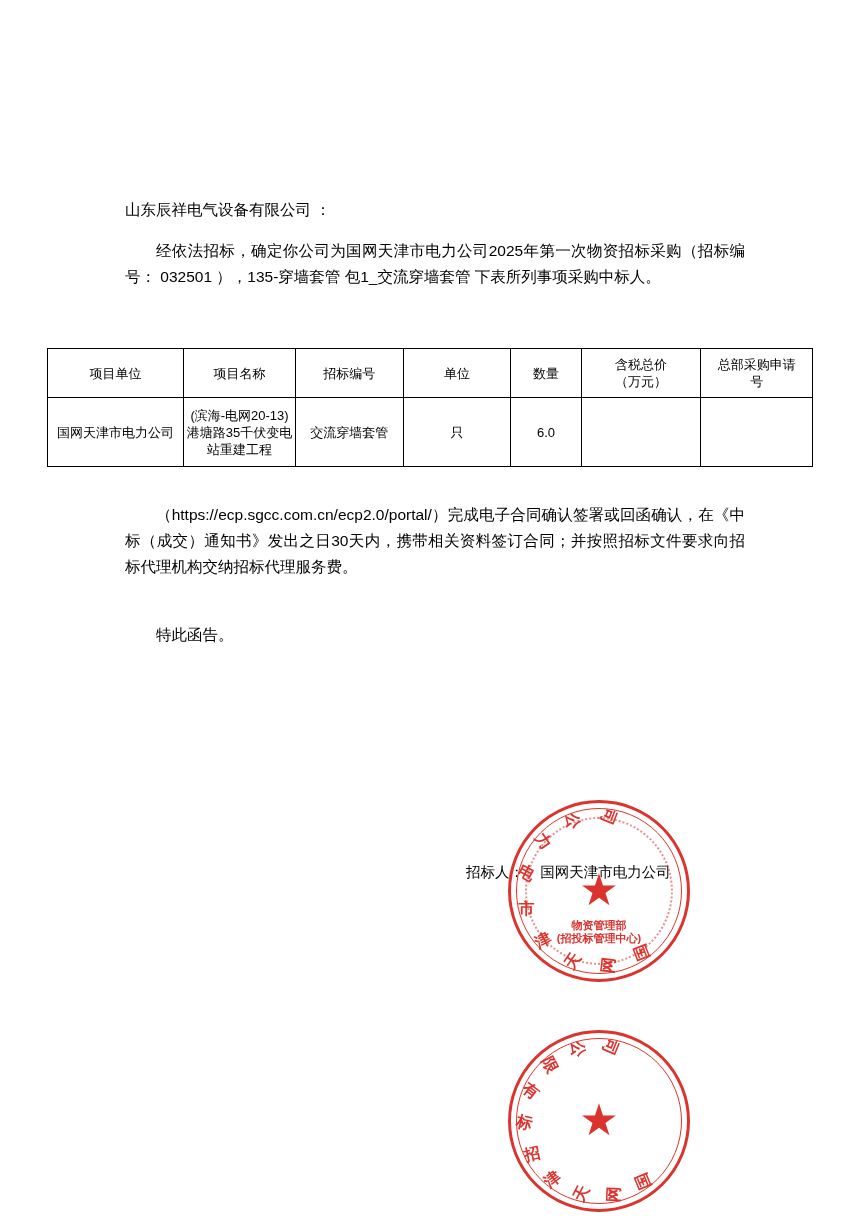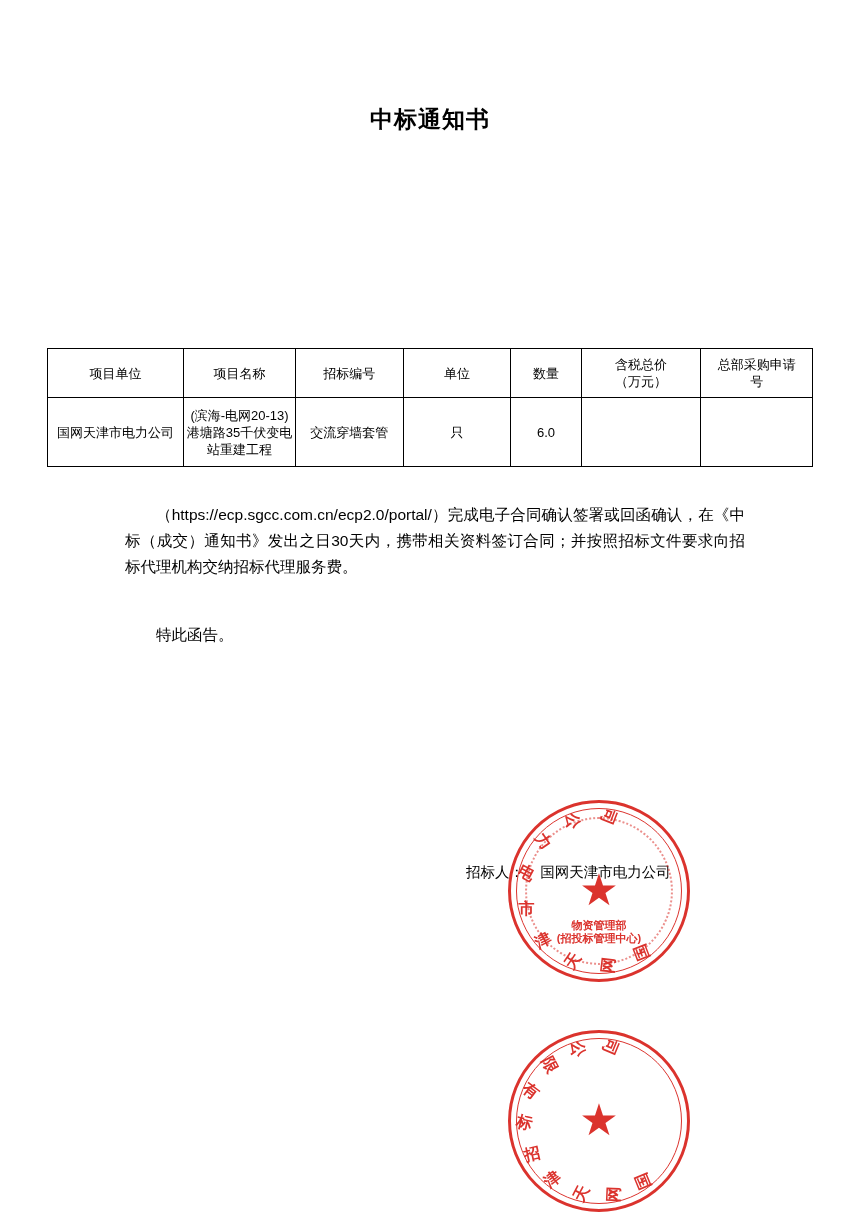--- a/index.html
+++ b/index.html
@@ -170,23 +170,24 @@
     border: 2px dotted #d8221c;
     border-radius: 50%;
     opacity: 0.55;
   }
 </style>
 </head>
 <body>
 
 <div class="page">
 
-  <div class="doc-title">中标通知书</div>
-
-
+
+  <div class="addressee">山东辰祥电气设备有限公司 ：</div>
+
+  <div class="body-para para-1">经依法招标，确定你公司为国网天津市电力公司2025年第一次物资招标采购（招标编号： 032501 ），135-穿墙套管 包1_交流穿墙套管 下表所列事项采购中标人。</div>
 
 
   <table class="items">
     <thead>
       <tr>
         <th class="col-1">项目单位</th>
         <th class="col-2">项目名称</th>
         <th class="col-3">招标编号</th>
         <th class="col-4">单位</th>
         <th class="col-5">数量</th>

